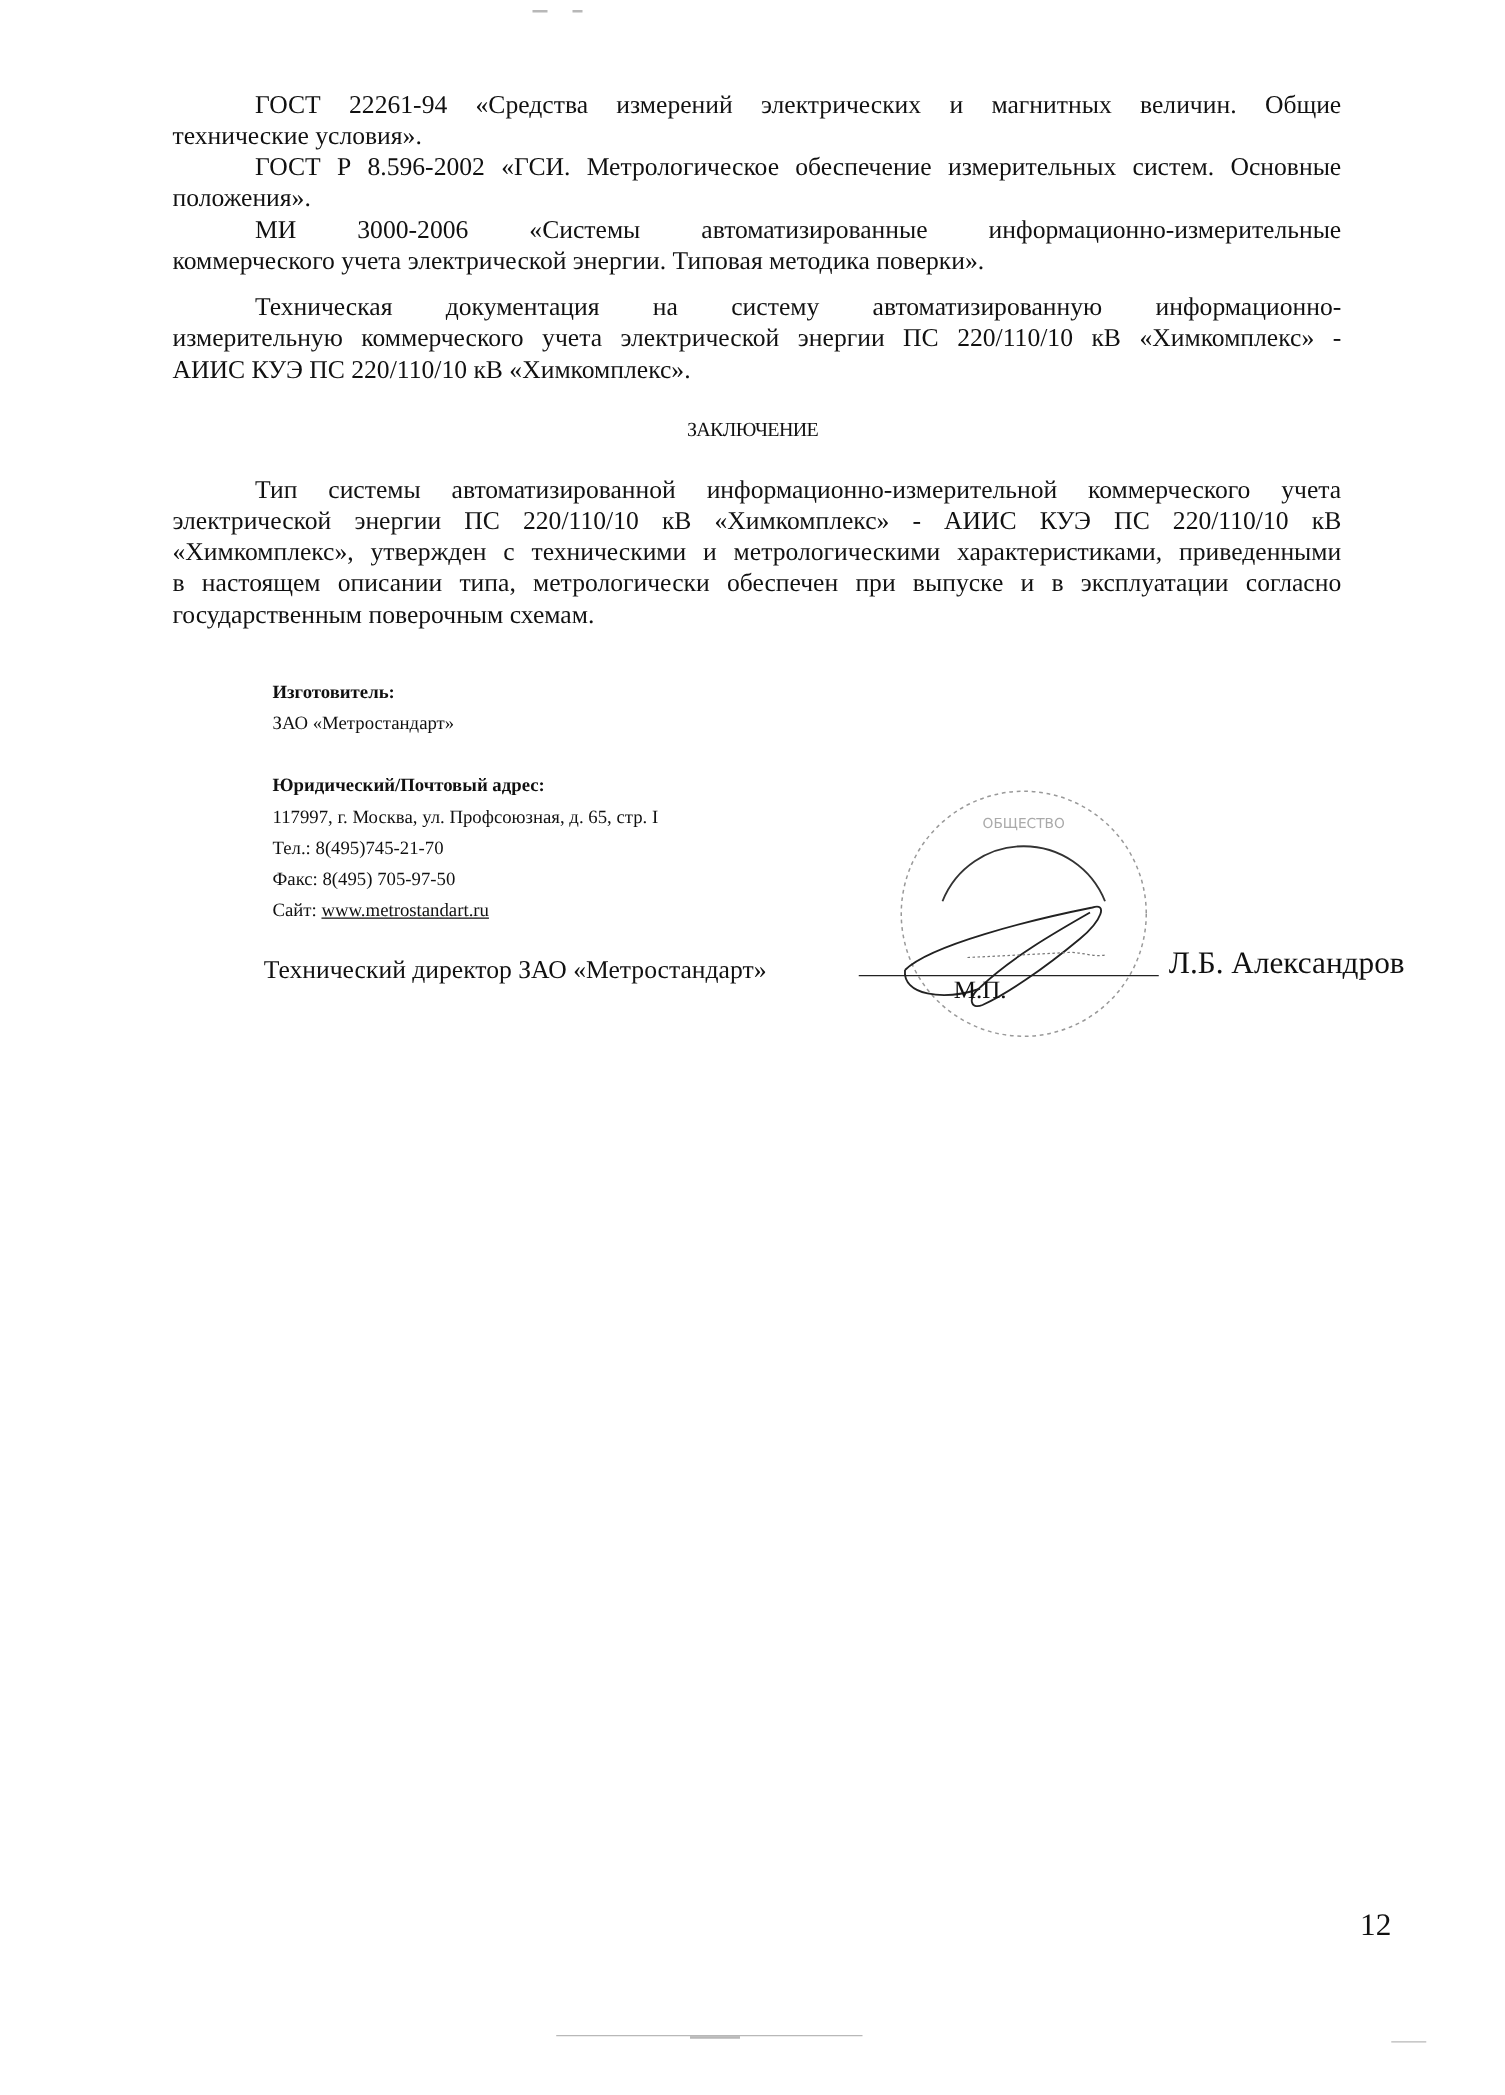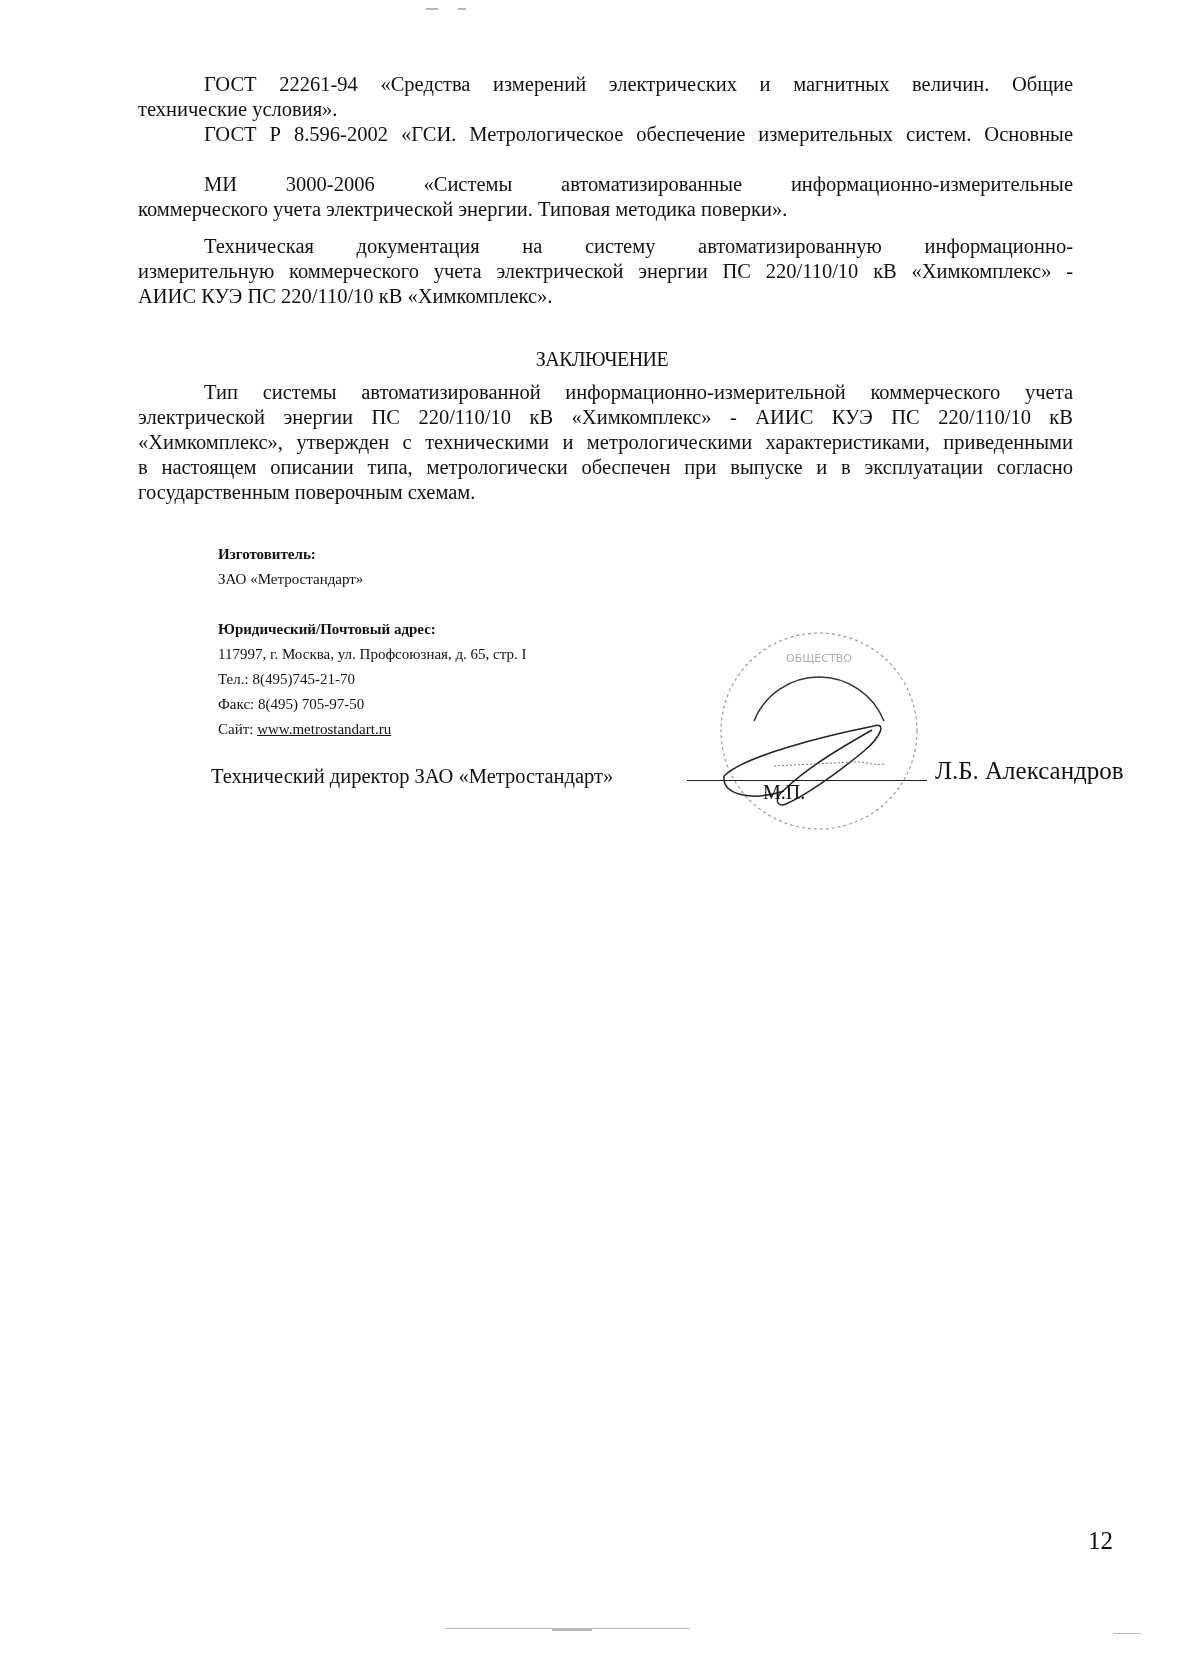--- a/index.html
+++ b/index.html
@@ -4,22 +4,22 @@
 <style>
   html, body { margin: 0; padding: 0; background: #ffffff; }
   body { width: 1204px; height: 1676px; position: relative; overflow: hidden;
          font-family: "Liberation Serif", "DejaVu Serif", serif; color: #111; }
   .page { position: absolute; left: 0; top: 0; width: 1204px; height: 1292px; }
   .para { position: absolute; left: 138px; width: 935px; font-size: 20.5px; line-height: 25px;
           text-align: justify; text-align-last: left; }
   .para .first { text-indent: 66px; }
   .line { display: block; }
   .justify-line { display: block; text-align: justify; text-align-last: justify; }
-  .title { position: absolute; top: 348px; left: 0; width: 1204px; text-align: center;
-           font-size: 20px; letter-spacing: -0.5px; }
+  .title { position: absolute; top: 336px; left: 0; width: 1204px; text-align: center;
+           font-size: 16px; letter-spacing: -0.5px; }
   .block { position: absolute; left: 218px; font-size: 15px; line-height: 25px; }
   .bold { font-weight: bold; }
   .link { text-decoration: underline; }
   .sig-line { position: absolute; left: 687px; top: 780px; width: 240px; height: 1px; background: #222; }
   .mp { position: absolute; left: 763px; top: 781px; font-size: 20px; }
   .signer { position: absolute; left: 935px; top: 757px; font-size: 25px; }
   .director { position: absolute; left: 211px; top: 755px; font-size: 20.5px; margin-top: 10px; }
   .stamp { position: absolute; left: 714px; top: 626px; width: 210px; height: 210px; }
   .pagenum { position: absolute; left: 1088px; top: 1527px; font-size: 25px; }
   .artifact { position: absolute; height: 2px; background: #888; opacity: 0.6; }
@@ -35,20 +35,21 @@
   <div class="artifact" style="left:552px;top:1629px;width:40px;"></div>
   <div class="artifact" style="left:1113px;top:1633px;width:28px;height:1px;"></div>
 
   <div class="para" style="top:72px;">
     <span class="justify-line first">ГОСТ 22261-94 «Средства измерений электрических и магнитных величин. Общие</span>
     <span class="line">технические условия».</span>
   </div>
 
   <div class="para" style="top:122px;">
     <span class="justify-line first">ГОСТ Р 8.596-2002 «ГСИ. Метрологическое обеспечение измерительных систем. Основные</span>
+    <span class="line">положения».</span>
   </div>
 
   <div class="para" style="top:172px;">
     <span class="justify-line first">МИ 3000-2006 «Системы автоматизированные информационно-измерительные</span>
     <span class="line">коммерческого учета электрической энергии. Типовая методика поверки».</span>
   </div>
 
   <div class="para" style="top:222px;margin-top:12px;">
     <span class="justify-line first">Техническая документация на систему автоматизированную информационно-</span>
     <span class="justify-line">измерительную коммерческого учета электрической энергии ПС 220/110/10 кВ «Химкомплекс» -</span>

